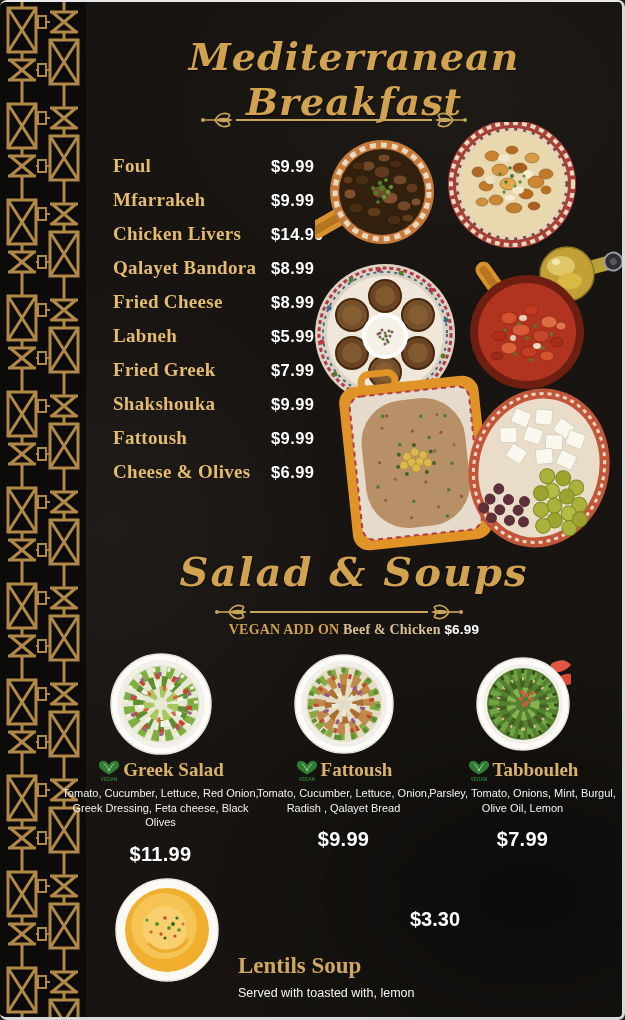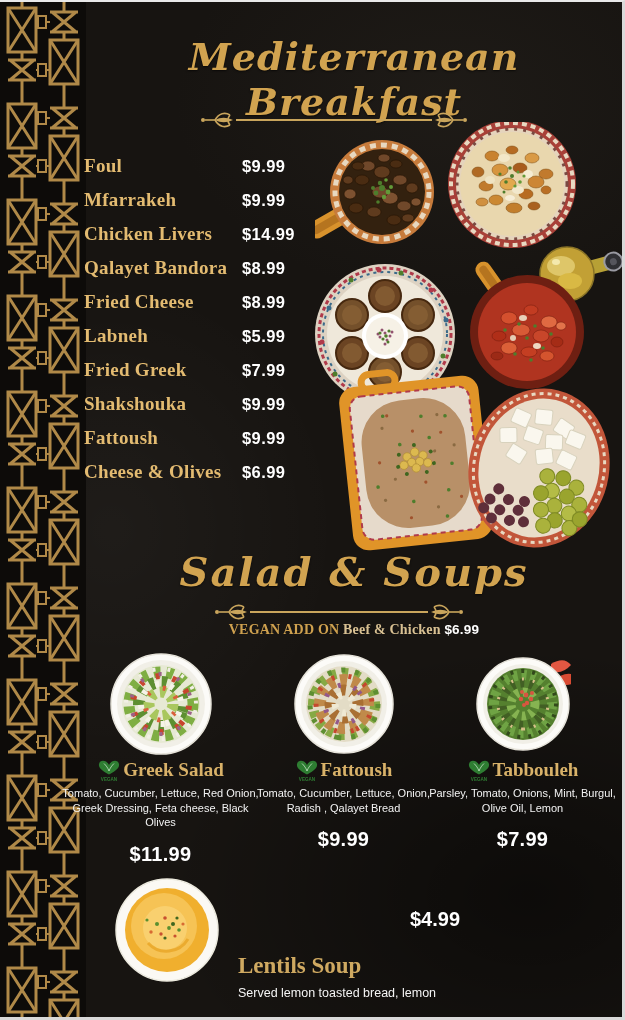--- a/index.html
+++ b/index.html
@@ -5,41 +5,42 @@
   html,body{margin:0;padding:0;background:#222;}
   .page{
     position:relative;width:625px;height:1020px;box-sizing:border-box;overflow:hidden;
     background:
       radial-gradient(ellipse 420px 300px at 72% 10%, rgba(70,64,55,.16), transparent 65%),
       radial-gradient(ellipse 380px 420px at 18% 52%, rgba(255,255,255,.035), transparent 60%),
       radial-gradient(ellipse 520px 360px at 85% 88%, rgba(0,0,0,.45), transparent 70%),
       #171411;
     border-top:2px solid #e9e9e9;border-right:3px solid #d9d9d9;border-bottom:3px solid #d9d9d9;
     font-family:"Liberation Sans",sans-serif;
+    border-radius:7px;
   }
   .border-strip{position:absolute;left:0;top:0;width:86px;height:100%;}
   .script-title{
     position:absolute;left:86px;width:536px;text-align:center;
     font-family:"DejaVu Serif",serif;font-style:italic;font-weight:700;color:#d1a350;
     text-shadow:0 1px 2px rgba(0,0,0,.6);
   }
   #breakfast-title{top:32px;font-size:38px;letter-spacing:1px;}
   #salad-title{top:546px;font-size:40px;letter-spacing:2px;}
   .divider{position:absolute;display:flex;align-items:center;}
   .divider .line{flex:1;height:2px;background:#c9a55c;}
   .fl{flex:none;}
   .fl-r{transform:scaleX(-1);}
   #divider-1{top:108px;left:200px;width:268px;}
   #divider-2{top:600px;left:214px;width:250px;}
   .addon{position:absolute;top:620px;left:86px;width:536px;text-align:center;
     font-family:"Liberation Serif",serif;font-weight:700;font-size:14px;letter-spacing:.2px;}
   .addon .lbl{color:#cfa14f;}
   .addon .txt{color:#d9c193;}
   .addon .prc{color:#ffffff;font-family:"Liberation Sans",sans-serif;font-size:13.5px;}
-  .menu-list{position:absolute;left:84px;top:147px;width:250px;}
+  .menu-list{position:absolute;left:113px;top:147px;width:250px;}
   .menu-row{height:34px;display:flex;align-items:center;}
   .mi-name{width:158px;font-family:"Liberation Serif",serif;font-weight:700;font-size:19px;
     color:#e3bb71;letter-spacing:.3px;white-space:nowrap;}
   .mi-price{font-size:16.5px;font-weight:700;color:#ffffff;letter-spacing:.4px;}
   .collage{position:absolute;left:315px;top:120px;}
   .card{position:absolute;top:650px;width:205px;text-align:center;}
   #card-0{left:58px;} #card-1{left:241px;} #card-2{left:420px;}
   .bowl-wrap{height:104px;display:flex;align-items:center;justify-content:center;}
   .name-row{display:flex;align-items:center;justify-content:center;gap:2px;margin-top:2px;height:24px;}
   .card .name{font-family:"Liberation Serif",serif;font-weight:700;font-size:19px;color:#d9b269;}
@@ -592,17 +593,17 @@
       <circle cx="-6" cy="4" r="1.7" fill="#c85030"></circle>
         <circle cx="12" cy="0" r="1.8" fill="#5a8f2f"></circle>
         <circle cx="-2" cy="8" r="1.6" fill="#3f661f"></circle>
       <circle cx="16" cy="-6" r="1.6" fill="#d86a32"></circle>
         <circle cx="-20" cy="-10" r="1.6" fill="#5a8f2f"></circle>
         <circle cx="8" cy="6" r="1.6" fill="#c85030"></circle>
     </g>
   </svg>
   <div class="soup-text">
     <div class="soup-name">Lentils Soup</div>
-    <div class="soup-desc">Served lemon toasted bread, lemon</div>
-  </div>
-  <div class="soup-price">$4.99</div>
+    <div class="soup-desc">Served with toasted with, lemon</div>
+  </div>
+  <div class="soup-price">$3.30</div>
 
 </div>
 
 </body></html>

